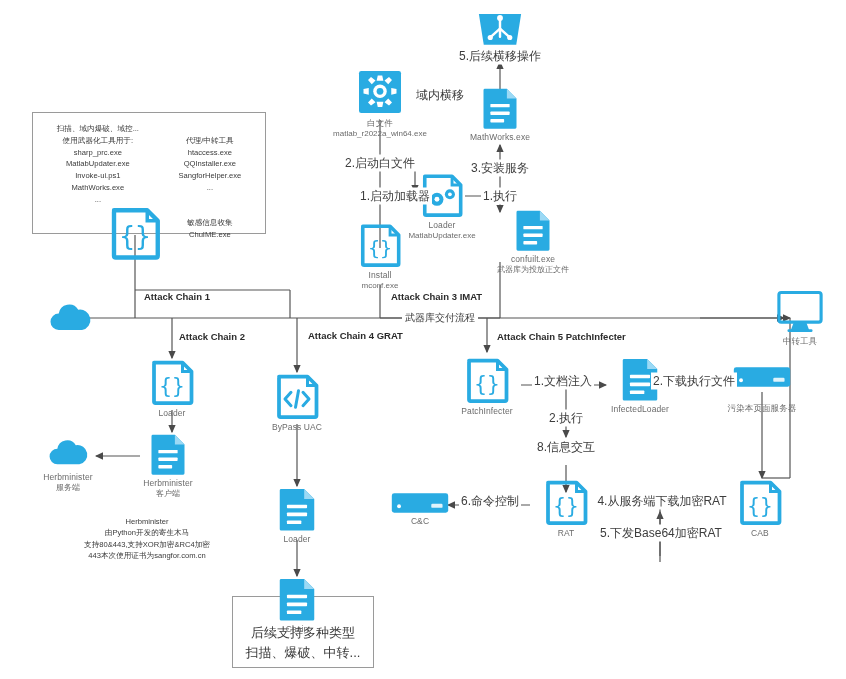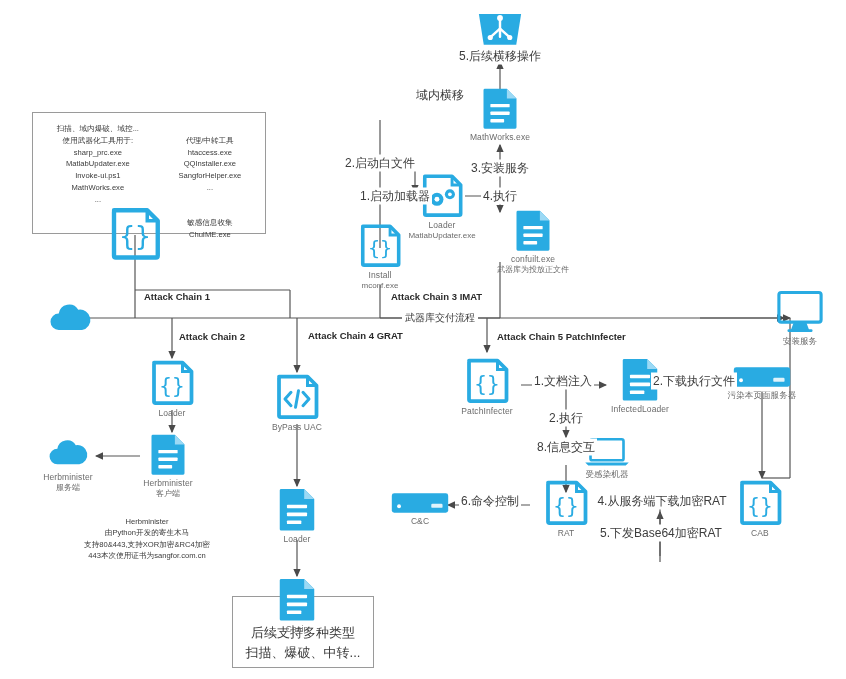--- a/index.html
+++ b/index.html
@@ -125,20 +125,33 @@
     <div class="cap"></div>
   </div>
 
   <div class="node" style="left:70px;top:300px;">
     <svg class="glyph" viewBox="0 0 64 48" style="height:36px;">
       <path d="M17 40 a11 11 0 0 1 0-22 a14 14 0 0 1 26-5 a11 11 0 0 1 5 27 z" fill="#29ABE2"></path>
     </svg>
     <div class="cap"></div>
   </div>
 
+  <div class="node" style="left:380px;top:68px;">
+    <svg class="glyph" viewBox="0 0 64 64" style="width:48px;height:48px;">
+      <rect x="4" y="4" width="56" height="56" rx="3" fill="#29ABE2"></rect>
+      <g fill="#ffffff">
+        <circle cx="32" cy="31" r="9"></circle>
+        <path d="M29 10h6l1.5 7h-9zM29 52h6l1.5-7h-9zM10 28v6l7 1.5v-9zM54 28v6l-7 1.5v-9z"></path>
+        <path d="M16 16l4-4 6 4.5-5 5zM48 16l-4-4-6 4.5 5 5zM16 46l4 4 6-4.5-5-5zM48 46l-4 4-6-4.5 5-5z"></path>
+      </g>
+      <circle cx="32" cy="31" r="4.5" fill="#29ABE2"></circle>
+    </svg>
+    <div class="cap">白文件</div>
+    <div class="sub">matlab_r2022a_win64.exe</div>
+  </div>
 
   <div class="node" style="left:380px;top:222px;">
     <svg class="glyph" viewBox="0 0 64 64" style="width:46px;height:46px;">
       <path d="M8 6 h38 l12 12 v40 a2 2 0 0 1 -2 2 H10 a2 2 0 0 1 -2 -2 V8 a2 2 0 0 1 2 -2z" fill="none" stroke="#29ABE2" stroke-width="5" stroke-linejoin="round"></path>
       <path d="M46 6 v12 h12" fill="none" stroke="#29ABE2" stroke-width="4"></path>
       <text x="32" y="46" font-size="28" font-family="DejaVu Sans Mono, monospace" fill="#29ABE2" text-anchor="middle">{}</text>
     </svg>
     <div class="cap">Install</div>
     <div class="sub">mconf.exe</div>
   </div>
@@ -292,36 +305,29 @@
       <path d="M42 4 v14 h14" fill="#9bd9f5"></path>
       <g fill="#ffffff">
           <rect x="18" y="26" width="28" height="5" rx="1"></rect>
           <rect x="18" y="37" width="28" height="5" rx="1"></rect>
           <rect x="18" y="48" width="20" height="5" rx="1"></rect>
         </g>
     </svg>
     <div class="cap">InfectedLoader</div>
   </div>
 
-  <div class="node" style="left:762px;top:366px;">
+  <div class="node" style="left:762px;top:366px;gap:13px;">
     <svg class="glyph" viewBox="0 0 72 26" style="width:58px;height:22px;">
       <rect x="1" y="1" width="70" height="24" rx="3" fill="#29ABE2"></rect>
       <circle cx="10" cy="17" r="2.4" fill="#fff"></circle>
       <rect x="50" y="14" width="14" height="5" rx="1.5" fill="#ffffff" opacity=".85"></rect>
     </svg>
     <div class="cap">污染本页面服务器</div>
   </div>
 
-  <div class="node" style="left:607px;top:437px;">
-    <svg class="glyph" viewBox="0 0 64 40" style="width:50px;height:30px;">
-      <rect x="10" y="3" width="44" height="28" rx="2.5" fill="none" stroke="#29ABE2" stroke-width="3.5"></rect>
-      <path d="M3 34 h58 l-4 4 H7 z" fill="#29ABE2"></path>
-    </svg>
-    <div class="cap">受感染机器</div>
-  </div>
 
   <div class="node" style="left:566px;top:478px;">
     <svg class="glyph" viewBox="0 0 64 64" style="width:48px;height:48px;">
       <path d="M8 6 h38 l12 12 v40 a2 2 0 0 1 -2 2 H10 a2 2 0 0 1 -2 -2 V8 a2 2 0 0 1 2 -2z" fill="none" stroke="#29ABE2" stroke-width="5" stroke-linejoin="round"></path>
       <path d="M46 6 v12 h12" fill="none" stroke="#29ABE2" stroke-width="4"></path>
       <text x="32" y="46" font-size="28" font-family="DejaVu Sans Mono, monospace" fill="#29ABE2" text-anchor="middle">{}</text>
     </svg>
     <div class="cap">RAT</div>
   </div>
 
@@ -343,34 +349,34 @@
     <div class="cap">C&amp;C</div>
   </div>
 
 
   <div class="node" style="left:800px;top:290px;">
     <svg class="glyph" viewBox="0 0 64 56" style="width:50px;height:44px;">
       <rect x="5" y="3" width="54" height="38" rx="3" fill="none" stroke="#29ABE2" stroke-width="4"></rect>
       <path d="M24 41 h16 l4 11 H20 z" fill="#29ABE2"></path>
       <rect x="16" y="50" width="32" height="3.5" rx="1.5" fill="#29ABE2"></rect>
     </svg>
-    <div class="cap">安装服务</div>
+    <div class="cap">中转工具</div>
   </div>
 
   <div class="chain-label" style="left:141px;top:291px;">Attack Chain 1</div>
   <div class="chain-label" style="left:176px;top:331px;">Attack Chain 2</div>
   <div class="chain-label" style="left:388px;top:291px;">Attack Chain 3 IMAT</div>
   <div class="chain-label" style="left:305px;top:330px;">Attack Chain 4 GRAT</div>
   <div class="chain-label" style="left:494px;top:331px;">Attack Chain 5 PatchInfecter</div>
   <div class="flow-label" style="left:440px;top:318px;">武器库交付流程</div>
 
   <div class="edge-label" style="left:395px;top:196px;">1.启动加载器</div>
   <div class="edge-label" style="left:380px;top:163px;">2.启动白文件</div>
   <div class="edge-label" style="left:500px;top:168px;">3.安装服务</div>
-  <div class="edge-label" style="left:500px;top:196px;">4.执行</div>
+  <div class="edge-label" style="left:500px;top:196px;">1.执行</div>
   <div class="edge-label" style="left:500px;top:56px;">5.后续横移操作</div>
   <div class="edge-label" style="left:440px;top:95px;">域内横移</div>
 
   <div class="edge-label" style="left:563px;top:381px;">1.文档注入</div>
   <div class="edge-label" style="left:566px;top:418px;">2.执行</div>
   <div class="edge-label" style="left:694px;top:381px;">2.下载执行文件</div>
   <div class="edge-label" style="left:662px;top:501px;">4.从服务端下载加密RAT</div>
   <div class="edge-label" style="left:661px;top:533px;">5.下发Base64加密RAT</div>
   <div class="edge-label" style="left:490px;top:501px;">6.命令控制</div>
   <div class="edge-label" style="left:566px;top:447px;">8.信息交互</div>

